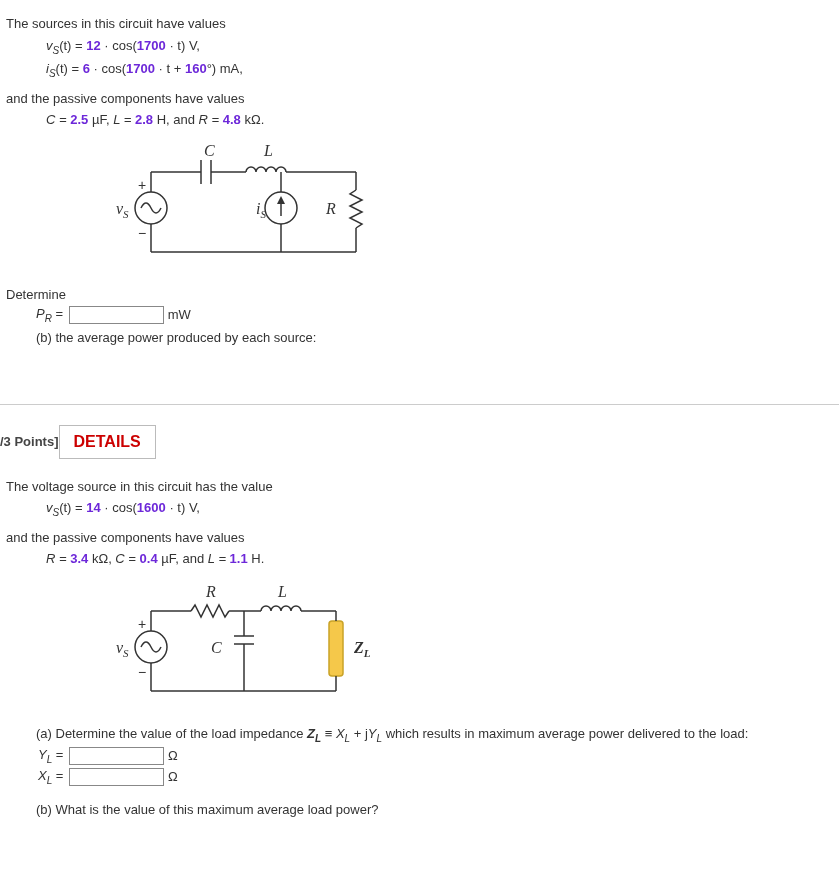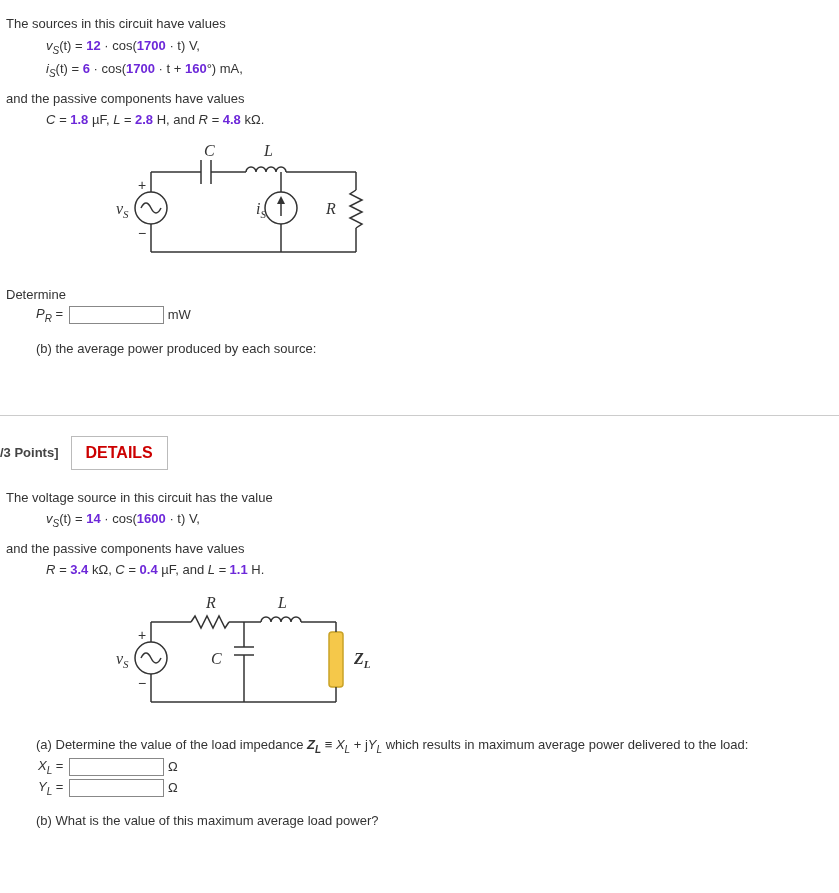--- a/index.html
+++ b/index.html
@@ -32,21 +32,20 @@
   }
   .unit { margin-left: 2px; }
   hr.sep {
     border: none;
     border-top: 1px solid #ccc;
     margin: 36px 0 20px 0;
   }
   .points-row {
     display: flex;
     align-items: center;
-    gap: 12px;
     margin: 0 0 18px 0;
     padding-left: 0;
   }
   .points-label { font-weight: bold; font-size: 13px; color:#444; }
   .details-btn {
     border: 1px solid #bbb;
     background: #fff;
     color: #c00;
     font-weight: bold;
     font-size: 16px;
@@ -63,21 +62,21 @@
 <div class="section">
   <div class="line">The sources in this circuit have values</div>
   <div class="line indent1">
     <span class="ital">v</span><span class="sub ital">S</span><span>(t) = </span><span class="num">12</span><span> · cos(</span><span class="num">1700</span><span> · t) V,</span>
   </div>
   <div class="line indent1">
     <span class="ital">i</span><span class="sub ital">S</span><span>(t) = </span><span class="num">6</span><span> · cos(</span><span class="num">1700</span><span> · t + </span><span class="num">160</span><span>°) mA,</span>
   </div>
   <div class="line" style="margin-top:8px">and the passive components have values</div>
   <div class="line indent1">
-    <span class="ital">C = </span><span class="num">1.8</span><span> µF, </span><span class="ital">L = </span><span class="num">2.8</span><span> H, and </span><span class="ital">R = </span><span class="num">4.8</span><span> kΩ.</span>
+    <span class="ital">C = </span><span class="num">2.5</span><span> µF, </span><span class="ital">L = </span><span class="num">2.8</span><span> H, and </span><span class="ital">R = </span><span class="num">4.8</span><span> kΩ.</span>
   </div>
 
   <div class="circuit">
     <svg width="300" height="130" viewBox="0 0 300 130">
       <g stroke="#333" stroke-width="1.5" fill="none">
 
         <line x1="55" y1="30" x2="55" y2="50"></line>
 
         <circle cx="55" cy="66" r="16"></circle>
         <path d="M45 66 Q50 56 55 66 Q60 76 65 66"></path>
@@ -113,21 +112,21 @@
       <text x="160" y="72" class="svglabel"><tspan>i</tspan><tspan font-size="11" dy="4">S</tspan></text>
       <text x="230" y="72" class="svglabel-up">R</text>
     </svg>
   </div>
 
   <div class="line">Determine</div>
   <div class="answer-row">
     <span class="ital">P</span><span class="sub ital">R</span><span> = </span><span class="inputbox"></span><span class="unit">mW</span>
   </div>
 
-  <div class="line indent2" style="margin-top:15px">(b) the average power produced by each source:</div>
+  <div class="line indent2" style="margin-top:4px">(b) the average power produced by each source:</div>
 </div>
 
 <hr class="sep">
 
 <div class="points-row">
   <span class="points-label">/3 Points]</span>
   <button class="details-btn">DETAILS</button>
 </div>
 
 <div class="section q2-body">
@@ -173,21 +172,21 @@
       <text x="42" y="96" font-size="14" fill="#333">−</text>
       <text x="20" y="72" class="svglabel"><tspan>v</tspan><tspan font-size="11" dy="4">S</tspan></text>
       <text x="258" y="72" class="svglabel" font-weight="bold"><tspan>Z</tspan><tspan font-size="11" dy="4">L</tspan></text>
     </svg>
   </div>
 
   <div class="line indent2">
     <span>(a) Determine the value of the load impedance </span><span class="ital" style="font-weight:bold">Z</span><span class="sub ital" style="font-weight:bold">L</span><span> ≡ </span><span class="ital">X</span><span class="sub ital">L</span><span> + j</span><span class="ital">Y</span><span class="sub ital">L</span><span> which results in maximum average power delivered to the load:</span>
   </div>
   <div class="answer-row tight">
-    <span class="ital">X</span><span class="sub ital">L</span><span> = </span><span class="inputbox"></span><span class="unit">Ω</span>
+    <span class="ital">Y</span><span class="sub ital">L</span><span> = </span><span class="inputbox"></span><span class="unit">Ω</span>
   </div>
   <div class="answer-row tight">
-    <span class="ital">Y</span><span class="sub ital">L</span><span> = </span><span class="inputbox"></span><span class="unit">Ω</span>
+    <span class="ital">X</span><span class="sub ital">L</span><span> = </span><span class="inputbox"></span><span class="unit">Ω</span>
   </div>
 
   <div class="line indent2" style="margin-top:14px">(b) What is the value of this maximum average load power?</div>
 
 </div>
 
 </body></html>

